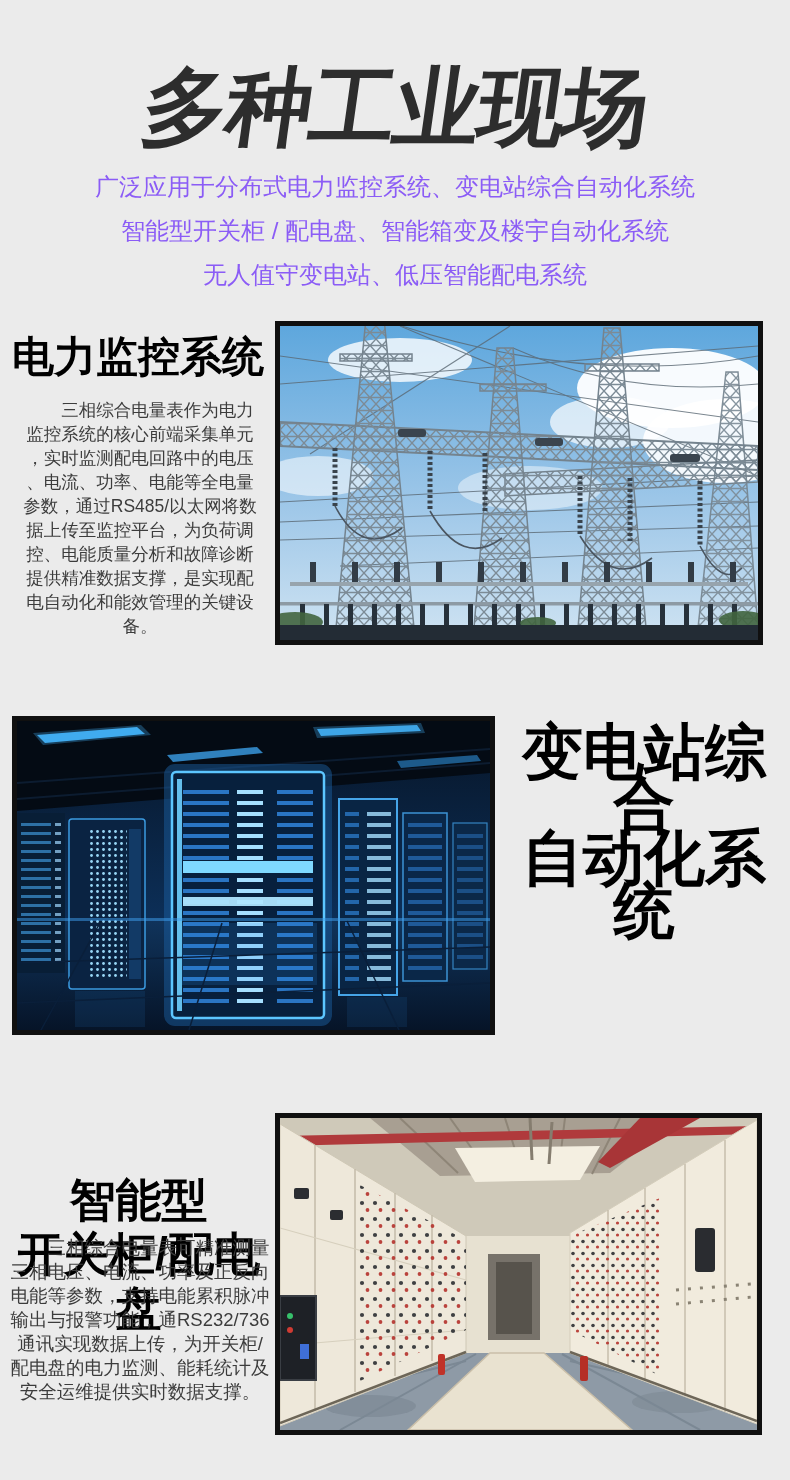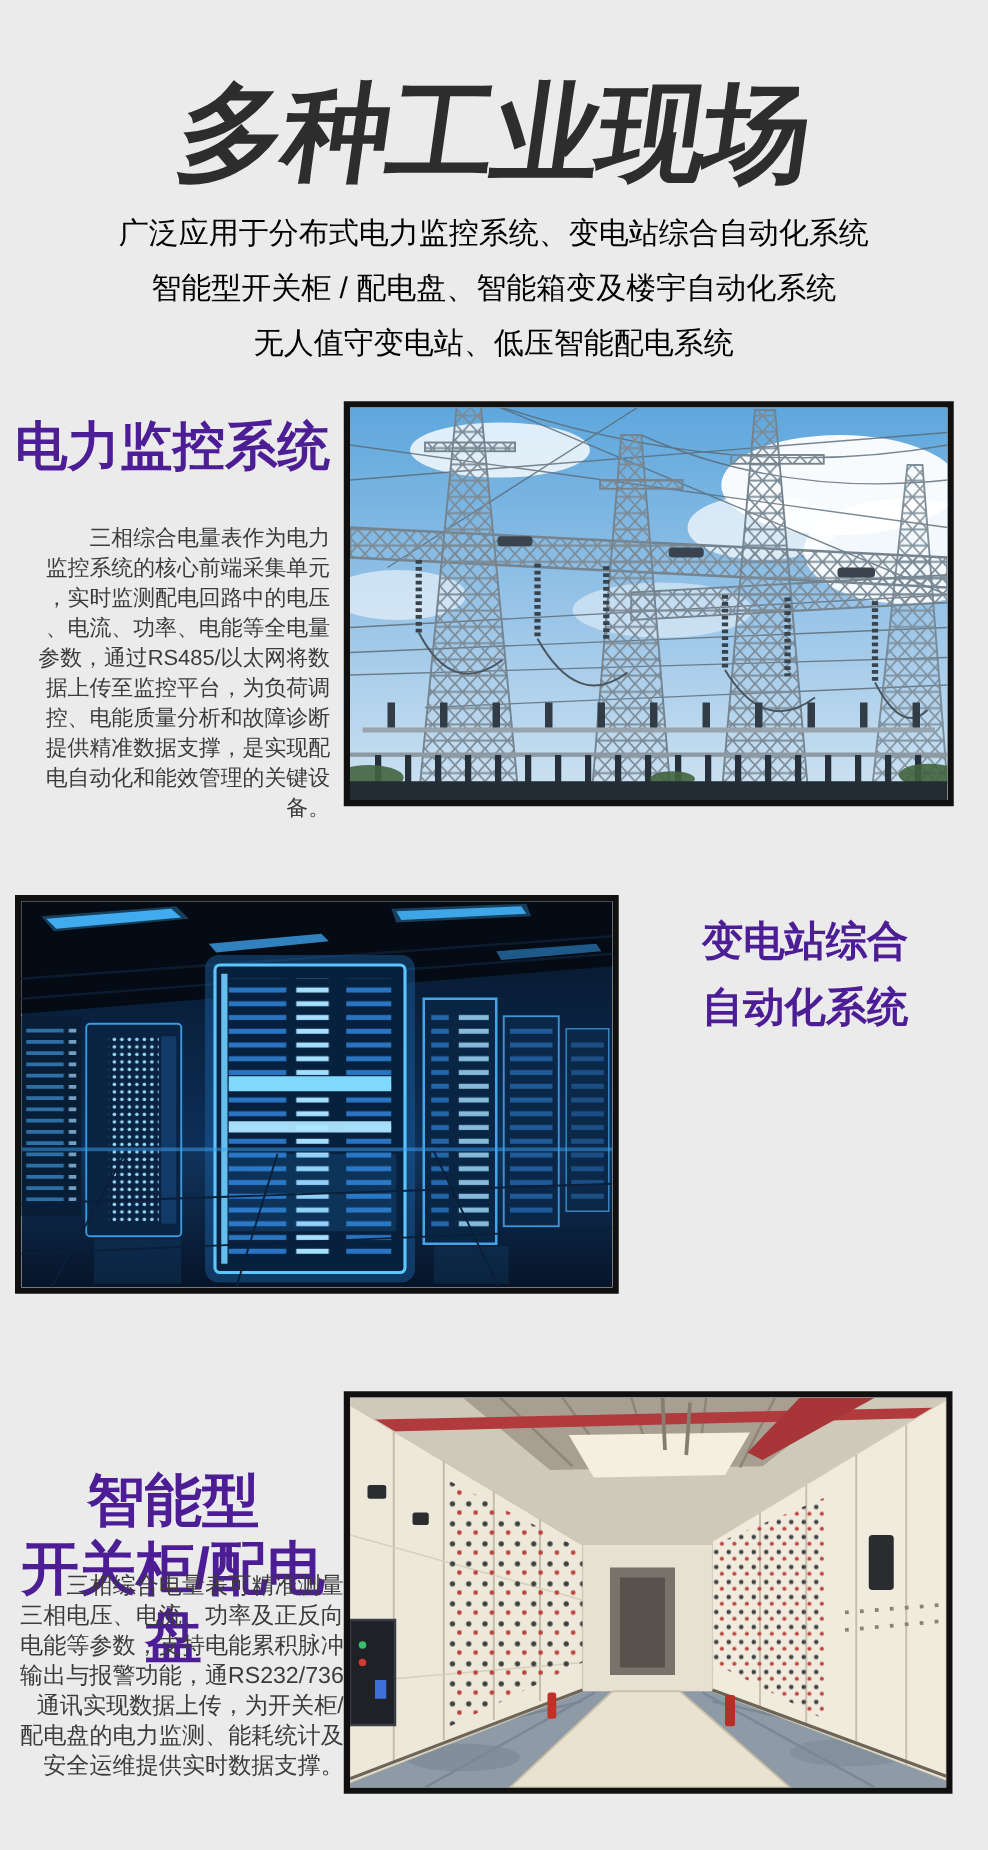--- a/index.html
+++ b/index.html
@@ -10,32 +10,32 @@
     margin:0 auto;
   }
   .main-title {
     position:absolute; top:57px; left:0; width:790px; text-align:center;
     font-size:86px; line-height:100px; font-weight:900; color:#2d2d2d;
     letter-spacing:-2px;
   }
   .main-title .skew { display:inline-block; transform:skewX(-8deg); }
   .subtitles {
     position:absolute; top:165px; left:0; width:790px; text-align:center;
-    font-size:24px; line-height:44px; font-weight:500; color:#000000;
+    font-size:24px; line-height:44px; font-weight:500; color:#8b5cf6;
   }
   .sec-title {
-    position:absolute; text-align:center; color:#4c1d95; font-weight:600;
+    position:absolute; text-align:center; color:#000000; font-weight:600;
     white-space:pre-line;
   }
   #title1 { left:8px;   top:331px;  width:260px; font-size:42px; line-height:52px; }
-  #title2 { left:500px; top:726px;  width:288px; font-size:33px; line-height:53px; }
+  #title2 { left:500px; top:726px;  width:288px; font-size:61px; line-height:53px; }
   #title3 { left:0px;   top:1173px; width:277px; font-size:46px; line-height:54px; }
   .sec-body {
     position:absolute; color:#3c3c3c; font-size:17.5px; line-height:24px;
-    white-space:pre-line; text-indent:2em; text-align:right;margin-top:20px;
+    white-space:pre-line; text-indent:2em; text-align:center;
   }
   #body1 { left:16px;  top:398px;  width:248px; }
   #body2 { left:527px; top:841px;  width:235px; text-indent:1.5em; }
   #body3 { left:5px;   top:1236px; width:270px; font-size:18.5px; }
   .photo {
     position:absolute; border:5px solid #101010; background:#ffffff;
     overflow:hidden;
   }
   #fig1 { left:275px; top:321px;  width:488px; height:324px; }
   #fig2 { left:12px;  top:716px;  width:483px; height:319px; }

